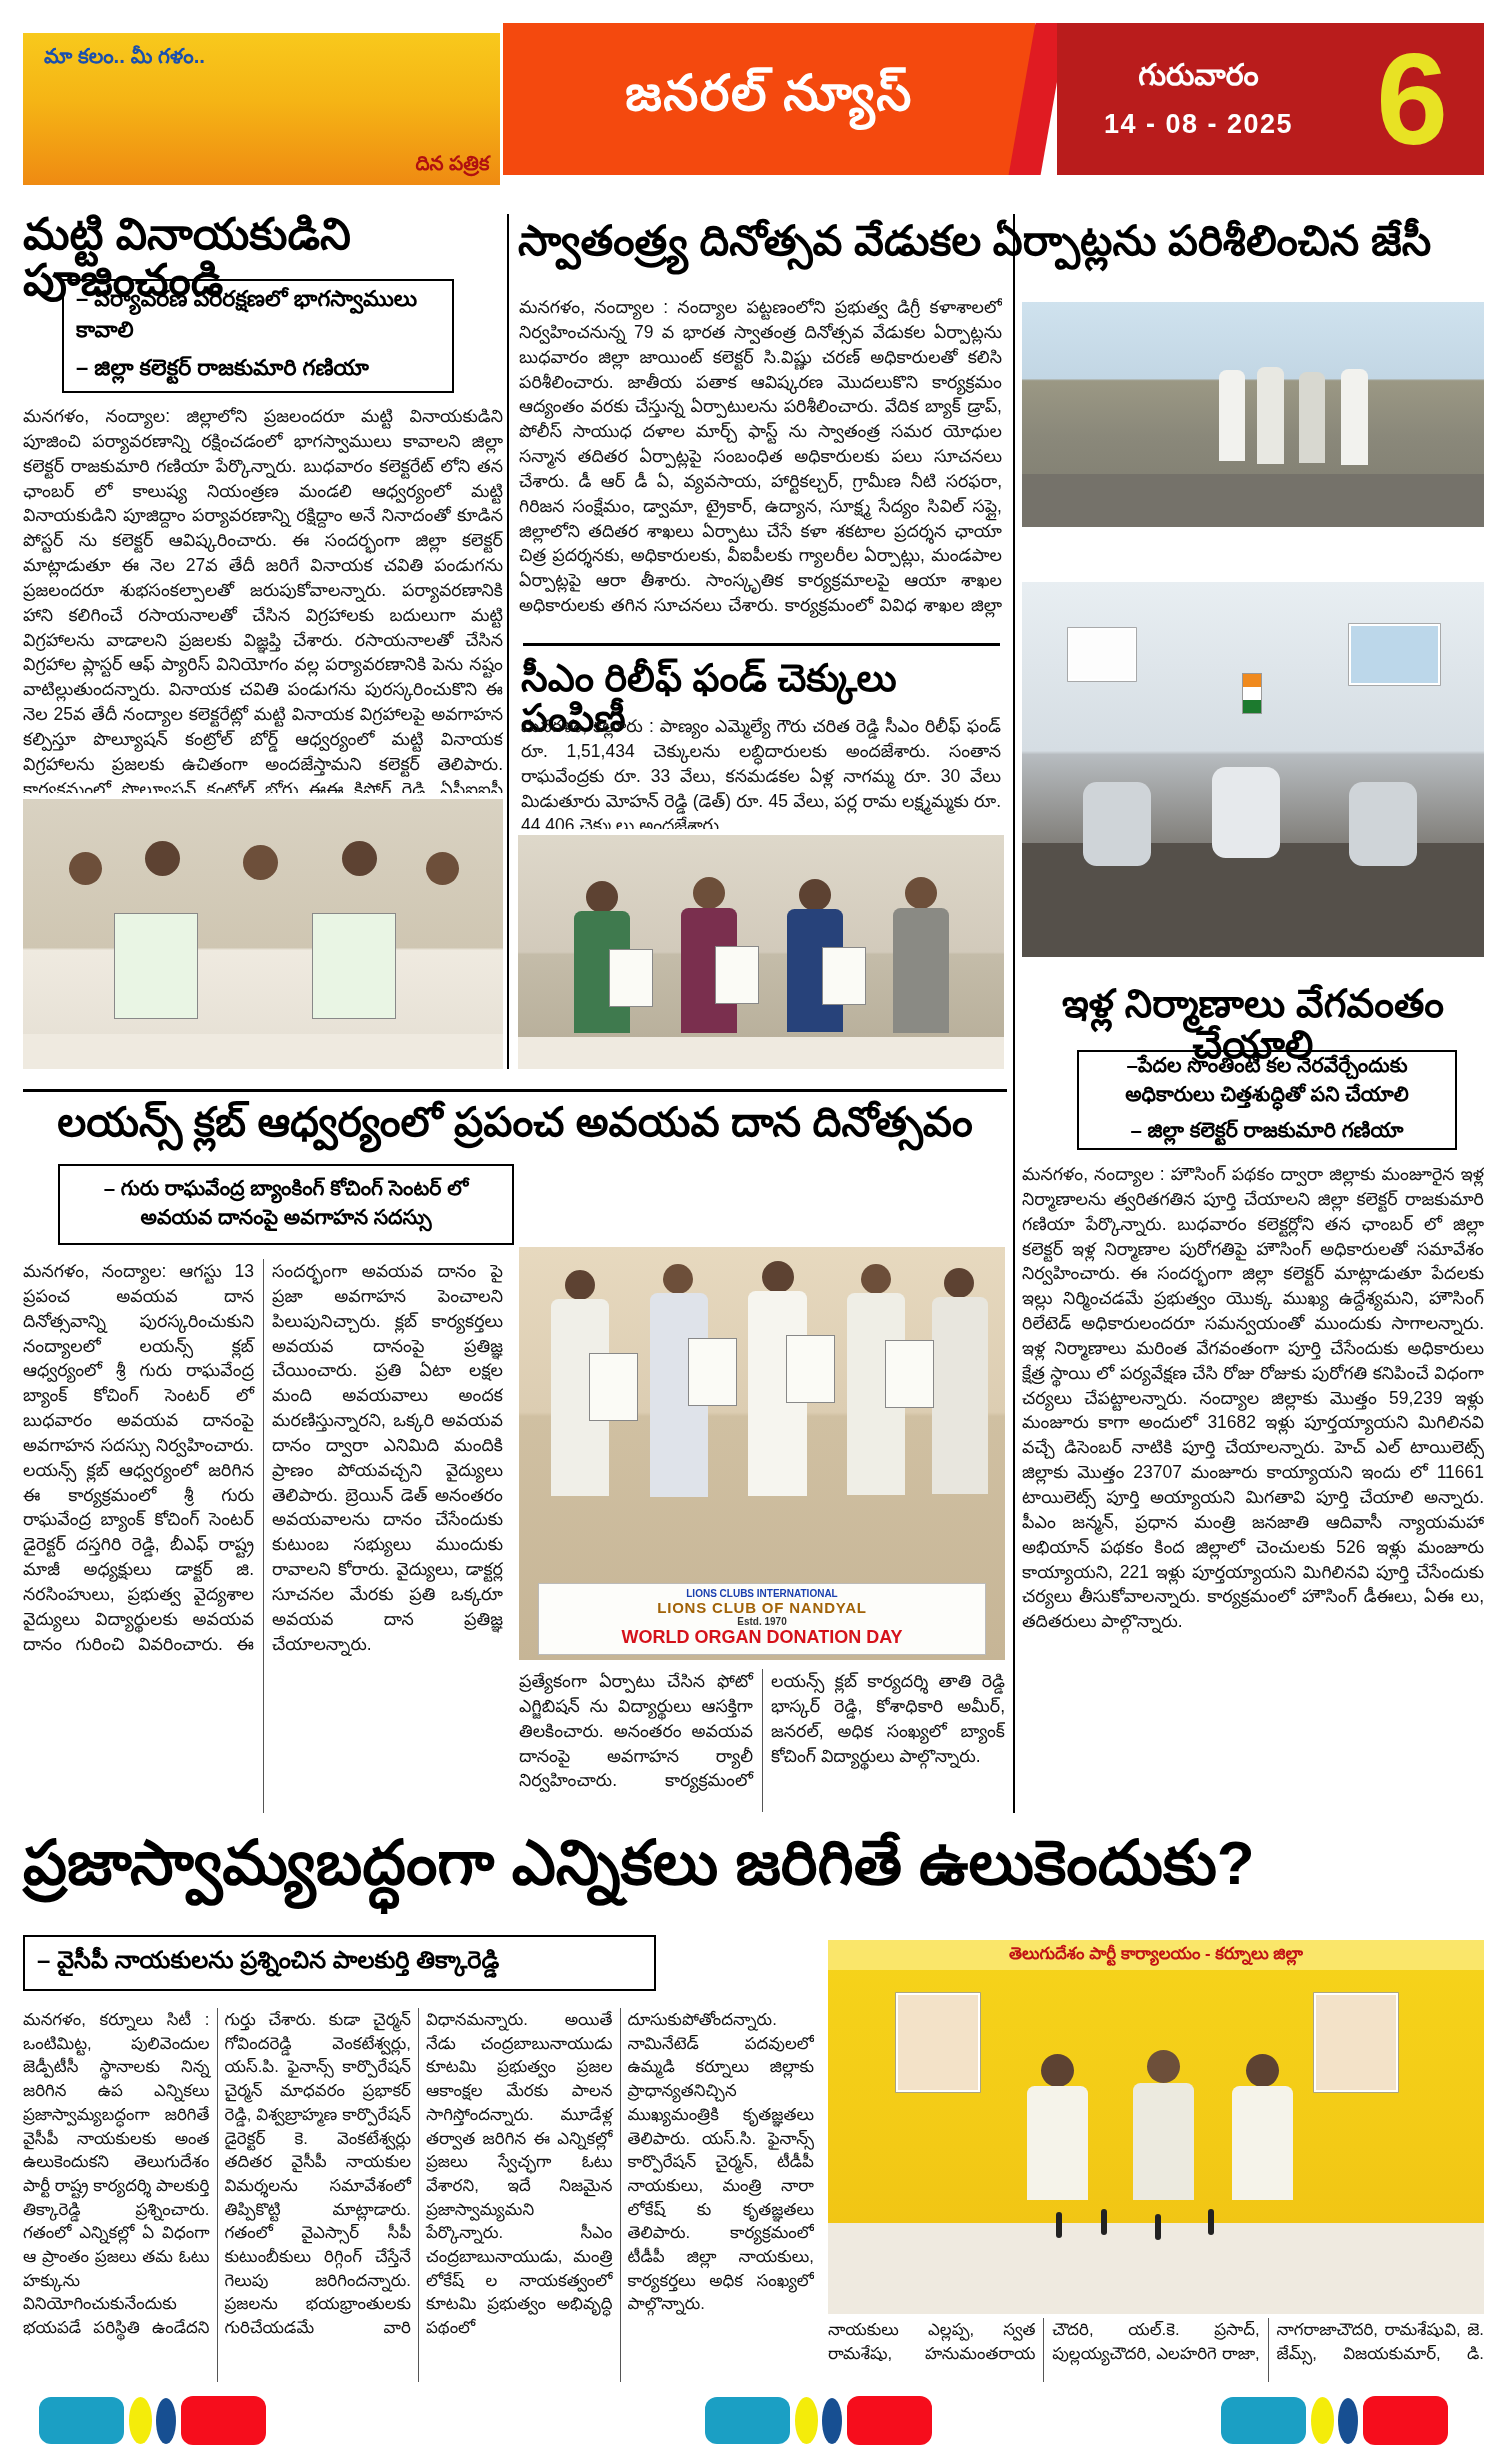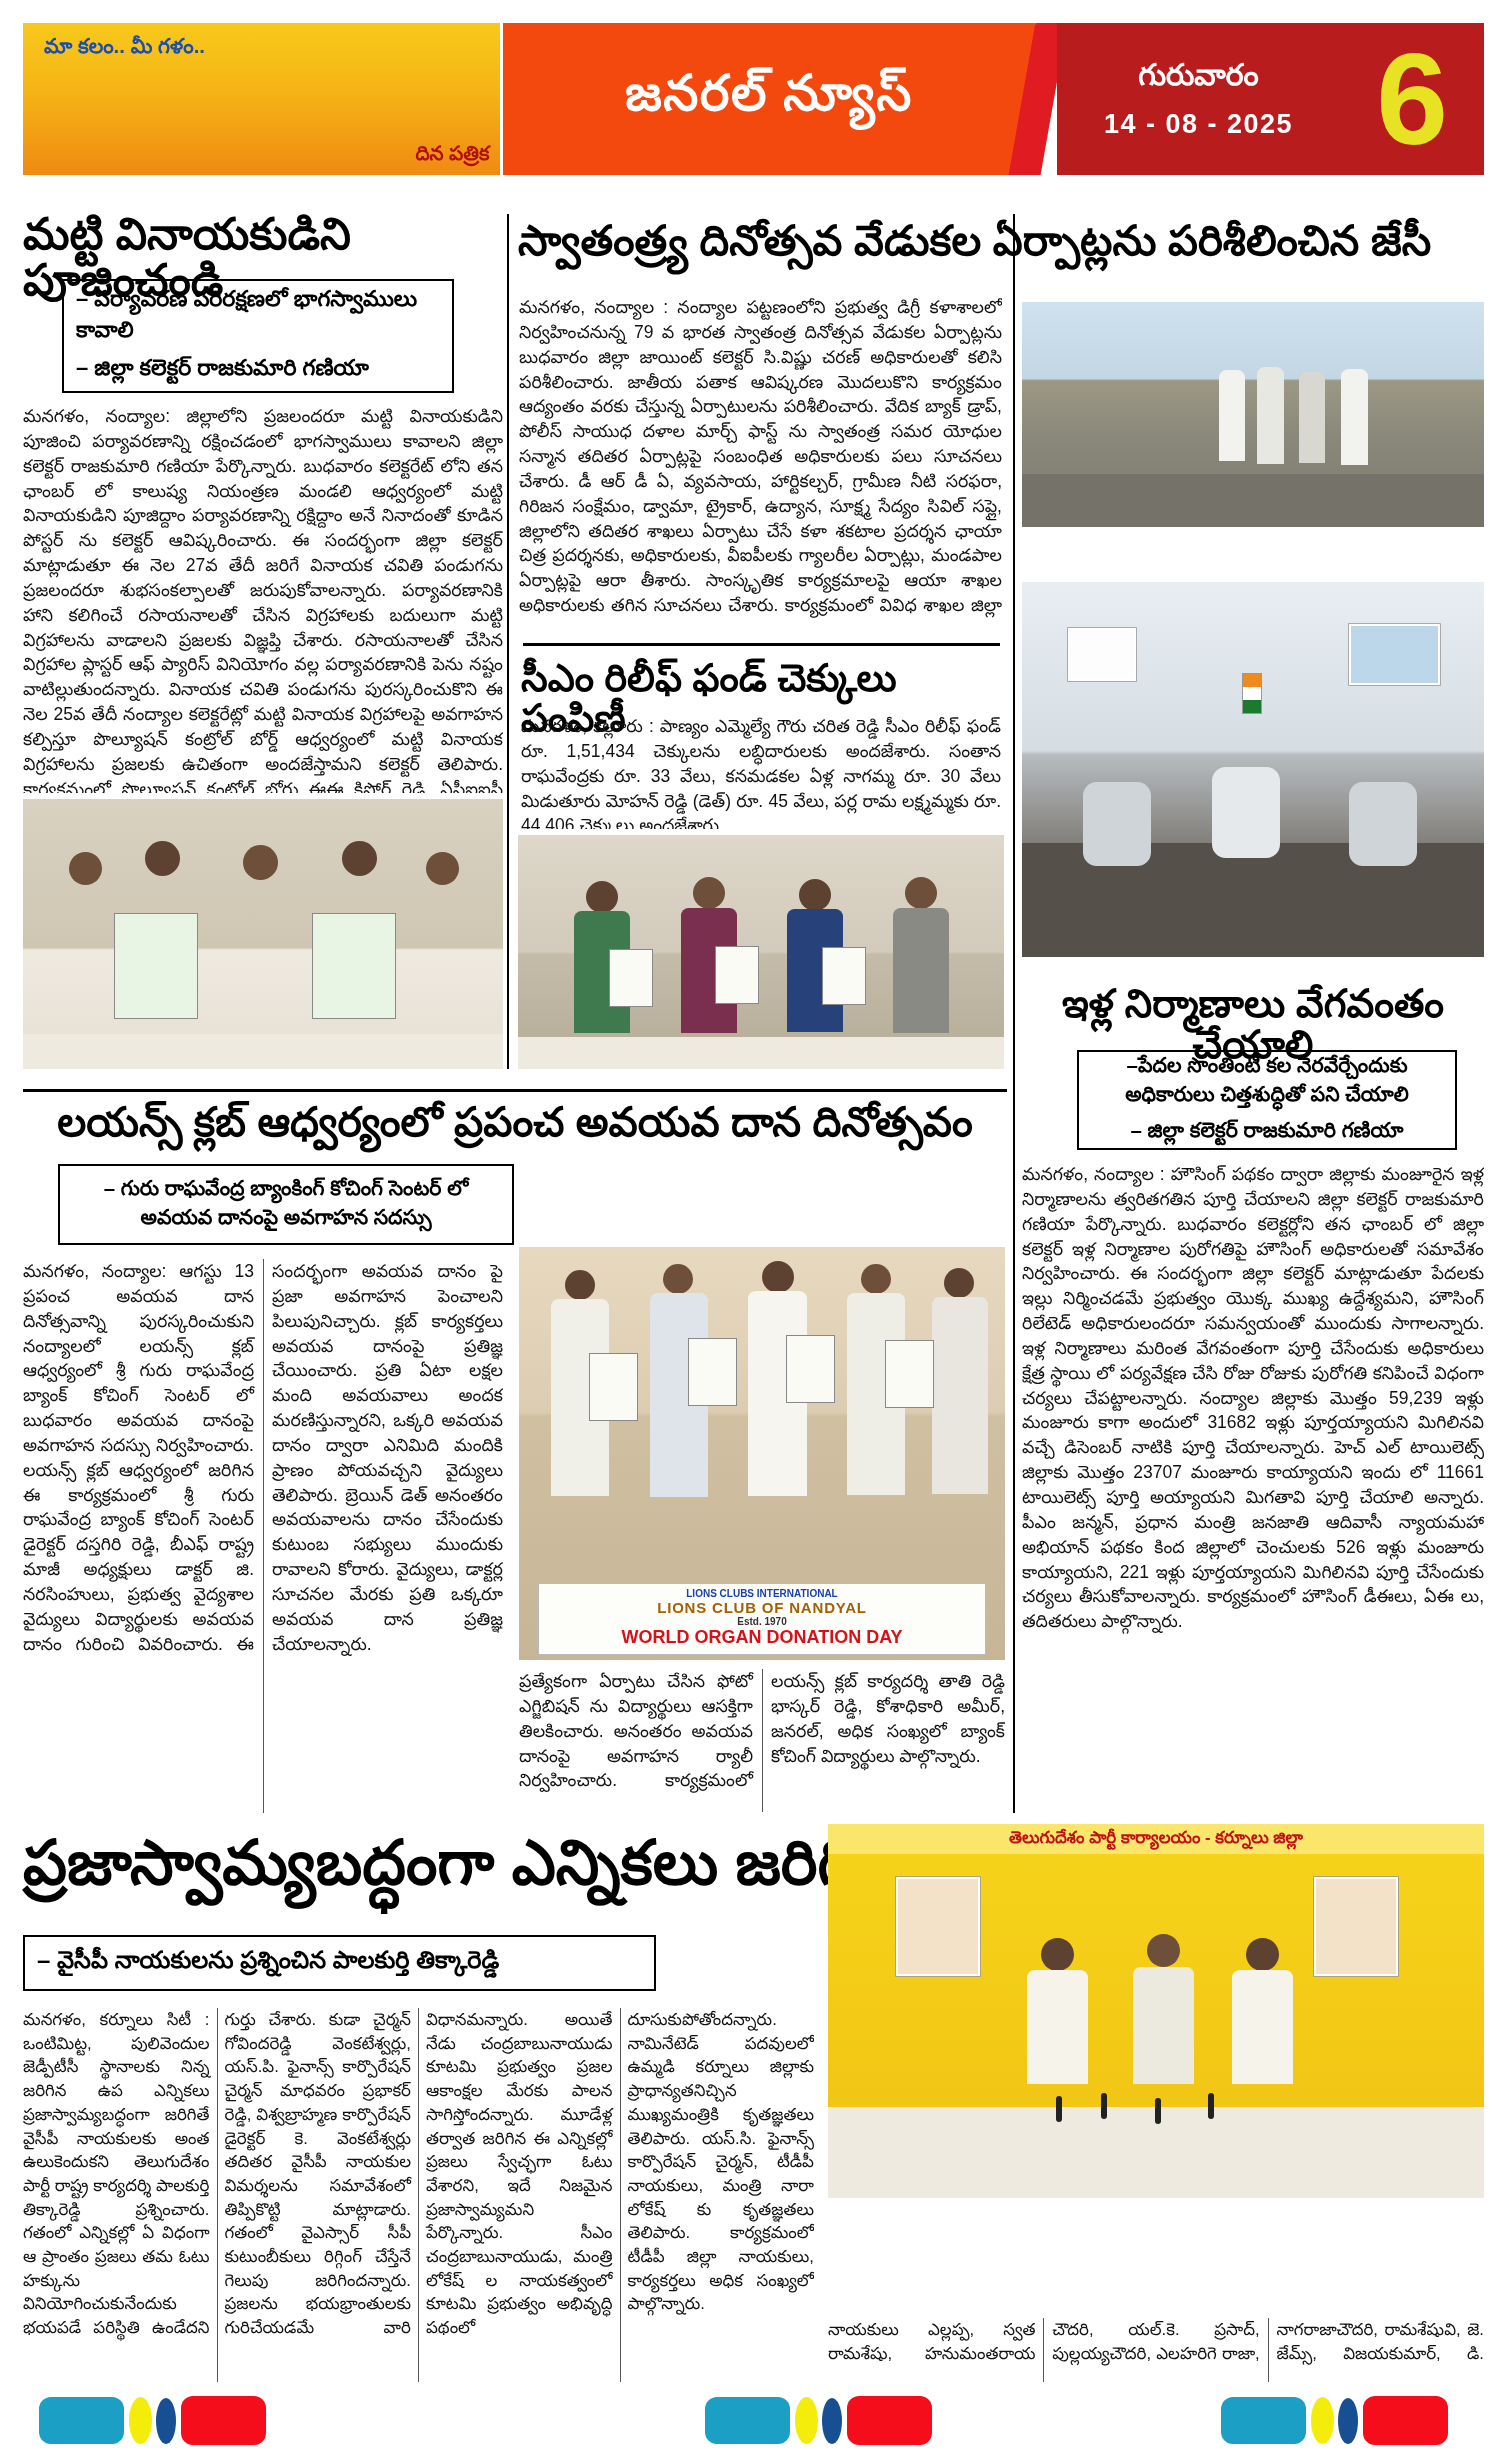--- a/index.html
+++ b/index.html
@@ -1,21 +1,21 @@
 <!DOCTYPE html>
 <html style="font-size:12px"><head>
 <meta charset="utf-8">
 <style>
   html,body{margin:0;padding:0;background:#ffffff;}
   *{box-sizing:border-box;font-family:"Liberation Sans","DejaVu Sans",sans-serif;}
   .page{position:relative;width:1507px;height:2450px;background:#ffffff;overflow:hidden;}
   .abs{position:absolute;}
 
   
-  .mast-left{left:23px;top:23px;width:477px;height:152px;
+  .mast-left{left:23px;top:33px;width:477px;height:152px;
     background:linear-gradient(#f8c91c 0%,#f5b415 45%,#ef8a12 100%);overflow:hidden;}
   .tagline{position:absolute;left:21px;top:10.6px;font-size:20.5px;font-weight:bold;color:#1a4fae;}
   .mast-title-row{position:absolute;left:13.7px;top:32px;width:456px;height:114px;}
   .mast-word{position:absolute;font-size:76px;font-weight:bold;color:#ffffff;
     text-shadow:2.3px 2.3px 0 #6b6b8a,-1.5px -1.5px 0 #9a9ab8;letter-spacing:1.5px;}
   .logo-box{position:absolute;left:181px;top:4.6px;width:114px;height:122px;background:#2f9e44;}
   .fist{position:absolute;left:29px;top:32px;width:44px;height:84px;background:#2c2f8f;
     border-radius:10.6px 10.6px 4.6px 4.6px;}
   .fist:before{content:"";position:absolute;left:-12px;top:20px;width:26px;height:35px;
     background:#b11226;border-radius:6px;transform:rotate(18deg);}
@@ -215,21 +215,21 @@
     <div class="abs body-text cols2" style="left:519px;top:1669px;width:486px;height:143px;">ప్రత్యేకంగా ఏర్పాటు చేసిన ఫోటో ఎగ్జిబిషన్ ను విద్యార్థులు ఆసక్తిగా తిలకించారు. అనంతరం అవయవ దానంపై అవగాహన ర్యాలీ నిర్వహించారు. కార్యక్రమంలో లయన్స్ క్లబ్ కార్యదర్శి తాతి రెడ్డి భాస్కర్ రెడ్డి, కోశాధికారి అమీర్, జనరల్, అధిక సంఖ్యలో బ్యాంక్ కోచింగ్ విద్యార్థులు పాల్గొన్నారు.</div>
   </section>
 
   <section>
     <div class="abs hl" style="left:23px;top:1830px;width:1461px;height:85px;font-size:62px;">ప్రజాస్వామ్యబద్ధంగా ఎన్నికలు జరిగితే  ఉలుకెందుకు?</div>
     <div class="abs subbox" style="left:23px;top:1935px;width:633px;height:56px;font-size:24px;">
       <div>– వైసీపీ నాయకులను ప్రశ్నించిన పాలకుర్తి తిక్కారెడ్డి</div>
     </div>
     <div class="abs body-text cols4" style="left:23px;top:2008px;width:791px;height:374px;font-size:16.7px;">మనగళం, కర్నూలు సిటీ : ఒంటిమిట్ట, పులివెందుల జెడ్పీటీసీ స్థానాలకు నిన్న జరిగిన ఉప ఎన్నికలు ప్రజాస్వామ్యబద్ధంగా జరిగితే వైసీపీ నాయకులకు అంత ఉలుకెందుకని తెలుగుదేశం పార్టీ రాష్ట్ర కార్యదర్శి పాలకుర్తి తిక్కారెడ్డి ప్రశ్నించారు. గతంలో ఎన్నికల్లో ఏ విధంగా ఆ ప్రాంతం ప్రజలు తమ ఓటు హక్కును వినియోగించుకునేందుకు భయపడే పరిస్థితి ఉండేదని గుర్తు చేశారు. కుడా చైర్మన్ గోవిందరెడ్డి వెంకటేశ్వర్లు, యస్.పి. ఫైనాన్స్ కార్పొరేషన్ చైర్మన్ మాధవరం ప్రభాకర్ రెడ్డి, విశ్వబ్రాహ్మణ కార్పొరేషన్ డైరెక్టర్ కె. వెంకటేశ్వర్లు తదితర వైసీపీ నాయకుల విమర్శలను సమావేశంలో తిప్పికొట్టి మాట్లాడారు. గతంలో వైఎస్సార్ సీపీ కుటుంబీకులు రిగ్గింగ్ చేస్తేనే గెలుపు జరిగిందన్నారు. ప్రజలను భయభ్రాంతులకు గురిచేయడమే వారి విధానమన్నారు. అయితే నేడు చంద్రబాబునాయుడు కూటమి ప్రభుత్వం ప్రజల ఆకాంక్షల మేరకు పాలన సాగిస్తోందన్నారు. మూడేళ్ల తర్వాత జరిగిన ఈ ఎన్నికల్లో ప్రజలు స్వేచ్ఛగా ఓటు వేశారని, ఇదే నిజమైన ప్రజాస్వామ్యమని పేర్కొన్నారు. సీఎం చంద్రబాబునాయుడు, మంత్రి లోకేష్ ల నాయకత్వంలో కూటమి ప్రభుత్వం అభివృద్ధి పథంలో దూసుకుపోతోందన్నారు. నామినేటెడ్ పదవులలో ఉమ్మడి కర్నూలు జిల్లాకు ప్రాధాన్యతనిచ్చిన ముఖ్యమంత్రికి కృతజ్ఞతలు తెలిపారు. యస్.సి. ఫైనాన్స్ కార్పొరేషన్ చైర్మన్, టీడీపీ నాయకులు, మంత్రి నారా లోకేష్ కు కృతజ్ఞతలు తెలిపారు. కార్యక్రమంలో టీడీపీ జిల్లా నాయకులు, కార్యకర్తలు అధిక సంఖ్యలో పాల్గొన్నారు.</div>
 
-    <div class="abs photo photo-tdp" style="left:828px;top:1824px;width:656px;height:374px;">
+    <div class="abs photo photo-tdp" style="left:828px;top:1940px;width:656px;height:374px;">
       <div class="tdp-strip">
         <span>తెలుగుదేశం పార్టీ కార్యాలయం - కర్నూలు జిల్లా</span>
       </div>
       <div class="frame ph-el" style="left:68px;top:53px;width:84px;height:99px;background:#f3e2c8;"></div>
       <div class="frame ph-el" style="left:486px;top:53px;width:84px;height:99px;background:#f3e2c8;"></div>
       <div class="head ph-el" style="left:213px;top:114px;width:33px;height:33px;background:#5d4232;"></div>
       <div class="sil ph-el" style="left:199px;top:146px;width:61px;height:114px;background:#f5f3ea;"></div>
       <div class="head ph-el" style="left:319px;top:110px;width:33px;height:33px;background:#6d4f3a;"></div>
       <div class="sil ph-el" style="left:305px;top:143px;width:61px;height:117px;background:#eceadf;"></div>
       <div class="head ph-el" style="left:418px;top:114px;width:33px;height:33px;background:#5d4232;"></div>

